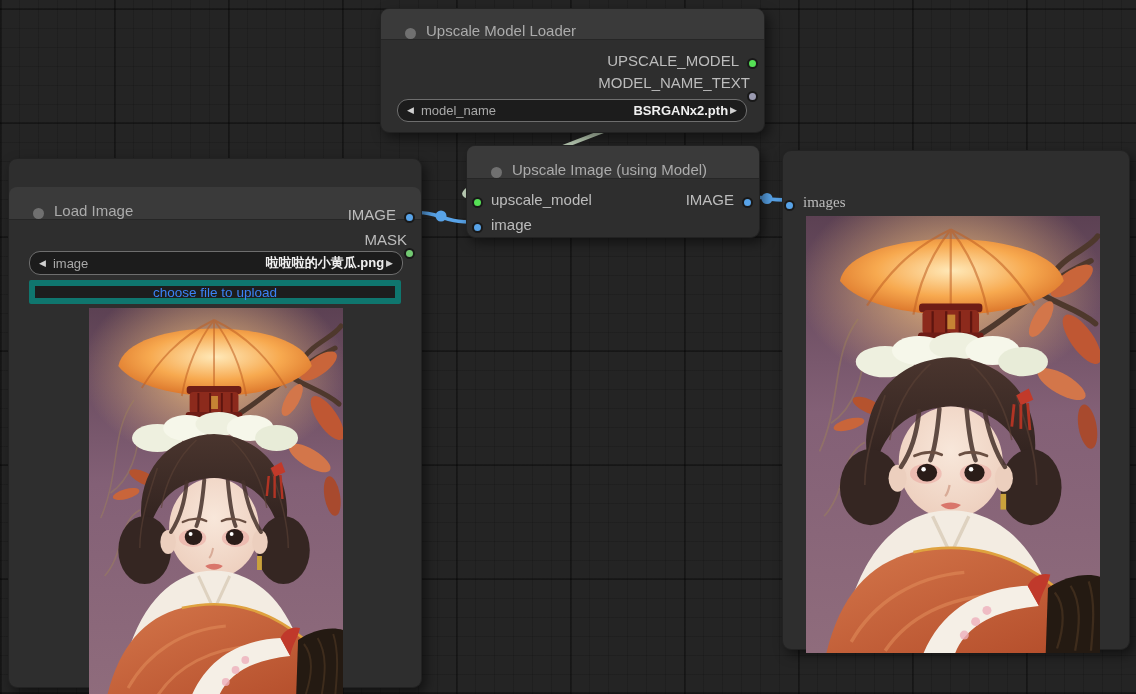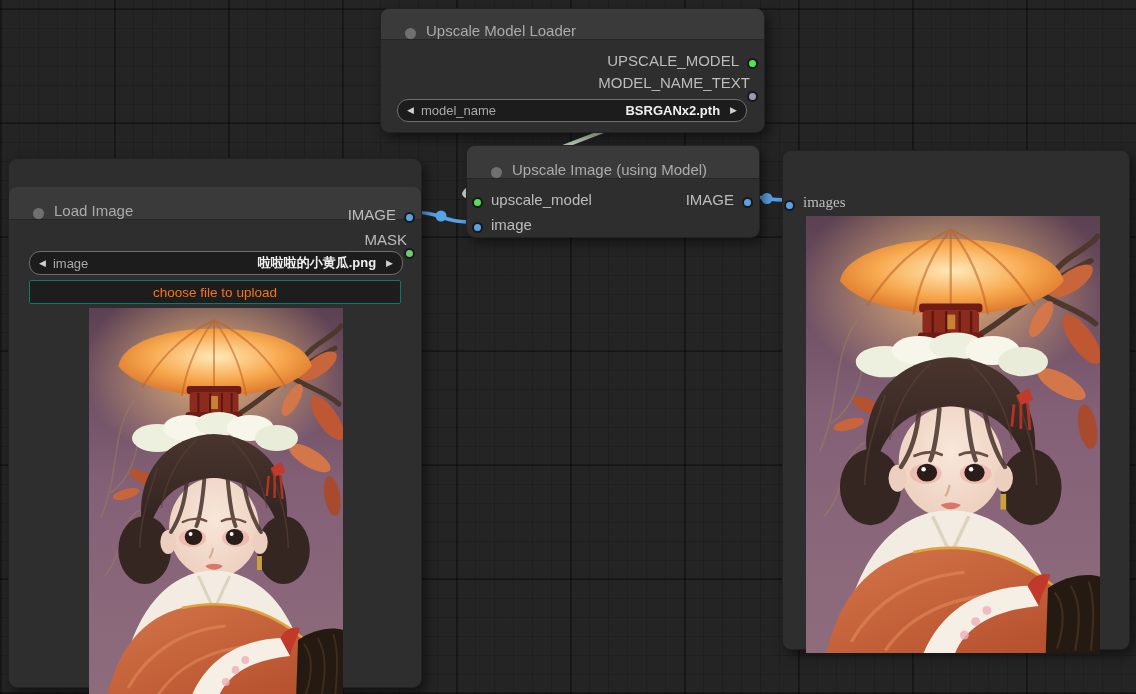--- a/index.html
+++ b/index.html
@@ -31,25 +31,25 @@
   .port-out .port-label{margin-right:8px;}
   .port-in .port-label{margin-left:8px;}
   .port-dot{width:11px;height:11px;border-radius:50%;border:2px solid #191919;box-sizing:border-box;flex:0 0 auto;}
   .combo{
     position:absolute;display:flex;align-items:center;
     background:#1c1c1c;border:1px solid #6e6e6e;border-radius:11px;
     padding:0 9px;font-size:13px;color:#a9a9a9;
   }
   .combo-arrow{font-size:9px;color:#d0d0d0;line-height:1;}
   .combo-label{margin-left:7px;}
-  .combo-value{flex:1;text-align:right;margin-right:10px;color:#f0f0f0;font-weight:bold;}
+  .combo-value{flex:1;text-align:right;margin-right:2px;color:#f0f0f0;font-weight:bold;}
   .upload-btn{
     position:absolute;display:flex;align-items:center;justify-content:center;
-    background:#1d1d1d;border:1px solid #0f766e;border-radius:2px;
-    font-size:13.5px;color:#f97316;cursor:pointer;
+    background:#1d1d1d;border:6px solid #0f766e;border-radius:2px;
+    font-size:13.5px;color:#3b82f6;cursor:pointer;
   }
   .photo{position:absolute;overflow:hidden;background:#6b4a5e;}
   .photo svg{display:block;}
 </style>
 </head>
 <body>
 
 <svg class="links-layer" width="1136" height="694">
   <defs>
     <linearGradient id="bgGrad" x1="0" y1="0" x2="0" y2="1">

